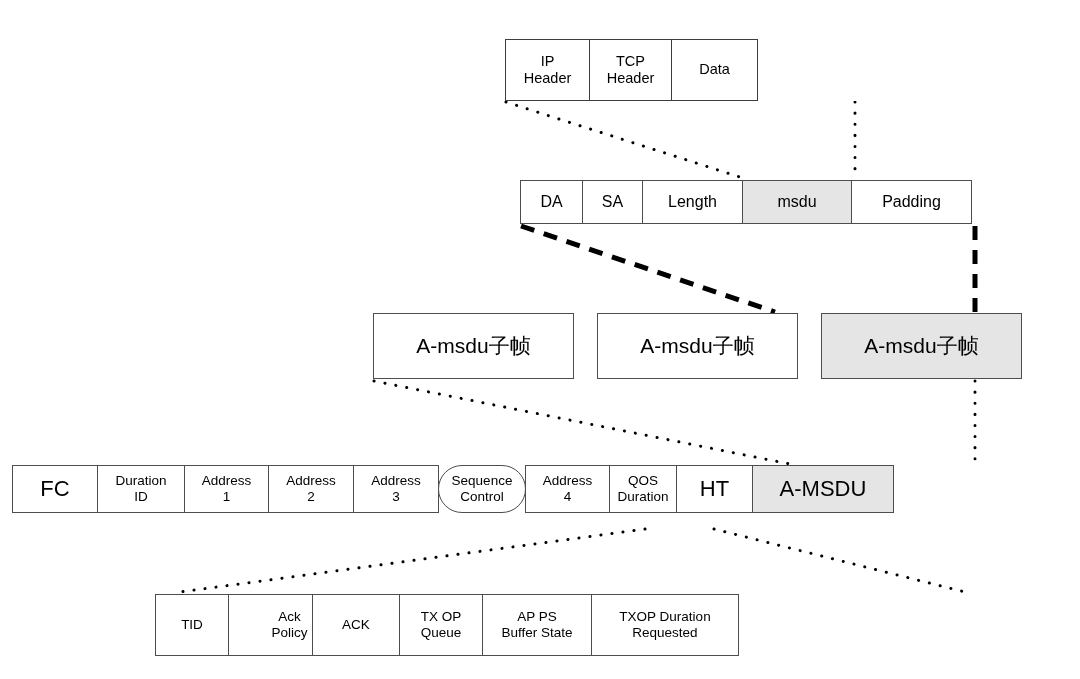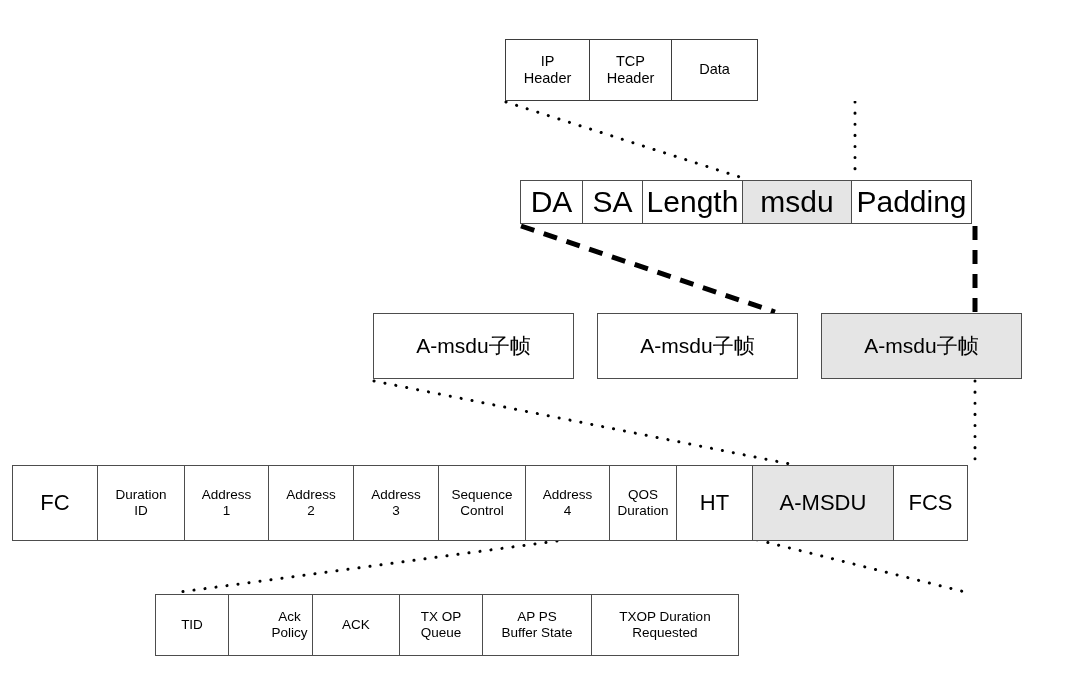--- a/index.html
+++ b/index.html
@@ -69,39 +69,39 @@
     font-size: 14.5px;
   }
   #row-llc .cell { border-color: #3d3d3d; }
 
   
   #row-msdu {
     left: 520px;
     top: 180px;
     width: 456px;
     height: 44px;
-    font-size: 30px;
+    font-size: 16px;
   }
 
   
   #row-subframes {
     left: 373px;
     top: 313px;
     width: 603px;
     height: 66px;
     font-size: 21px;
     gap: 24px;
   }
 
   
   #row-mac {
     left: 12px;
     top: 465px;
     width: 1056px;
-    height: 76px;
+    height: 48px;
     font-size: 13.5px;
   }
   #row-mac .big { font-size: 22px; }
 
   
   #row-qos {
     left: 155px;
     top: 594px;
     width: 813px;
     height: 62px;
@@ -153,29 +153,28 @@
   <div class="row" id="row-mac">
       <div class="cell big" style="width: 86px; flex: 0 0 86px;">FC</div>
       <div class="cell" style="width: 88px; flex: 0 0 88px;">Duration
 ID</div>
       <div class="cell" style="width: 85px; flex: 0 0 85px;">Address
 1</div>
       <div class="cell" style="width: 86px; flex: 0 0 86px;">Address
 2</div>
       <div class="cell" style="width: 86px; flex: 0 0 86px;">Address
 3</div>
-      <div class="cell" style="width: 88px; flex: 0 0 88px;">Sequence
+      <div class="cell" style="width: 88px; flex: 0 0 88px; border-radius: 26px;">Sequence
 Control</div>
       <div class="cell" style="width: 85px; flex: 0 0 85px;">Address
 4</div>
       <div class="cell" style="width: 68px; flex: 0 0 68px;">QOS
 Duration</div>
       <div class="cell big" style="width: 77px; flex: 0 0 77px;">HT</div>
       <div class="cell shaded big" style="width: 142px; flex: 0 0 142px;">A-MSDU</div>
-      <div class="cell big" style="width: 75px; flex: 0 0 75px;">FCS</div>
     </div>
 
   <div class="row" id="row-qos">
       <div class="cell" style="width: 74px; flex: 0 0 74px;">TID</div>
       <div class="cell" style="width: 85px; flex: 0 0 85px; padding-left: 40px;">Ack Policy</div>
       <div class="cell" style="width: 88px; flex: 0 0 88px; text-align: right;">ACK</div>
       <div class="cell" style="width: 84px; flex: 0 0 84px;">TX OP
 Queue</div>
       <div class="cell" style="width: 110px; flex: 0 0 110px;">AP PS
 Buffer State</div>

